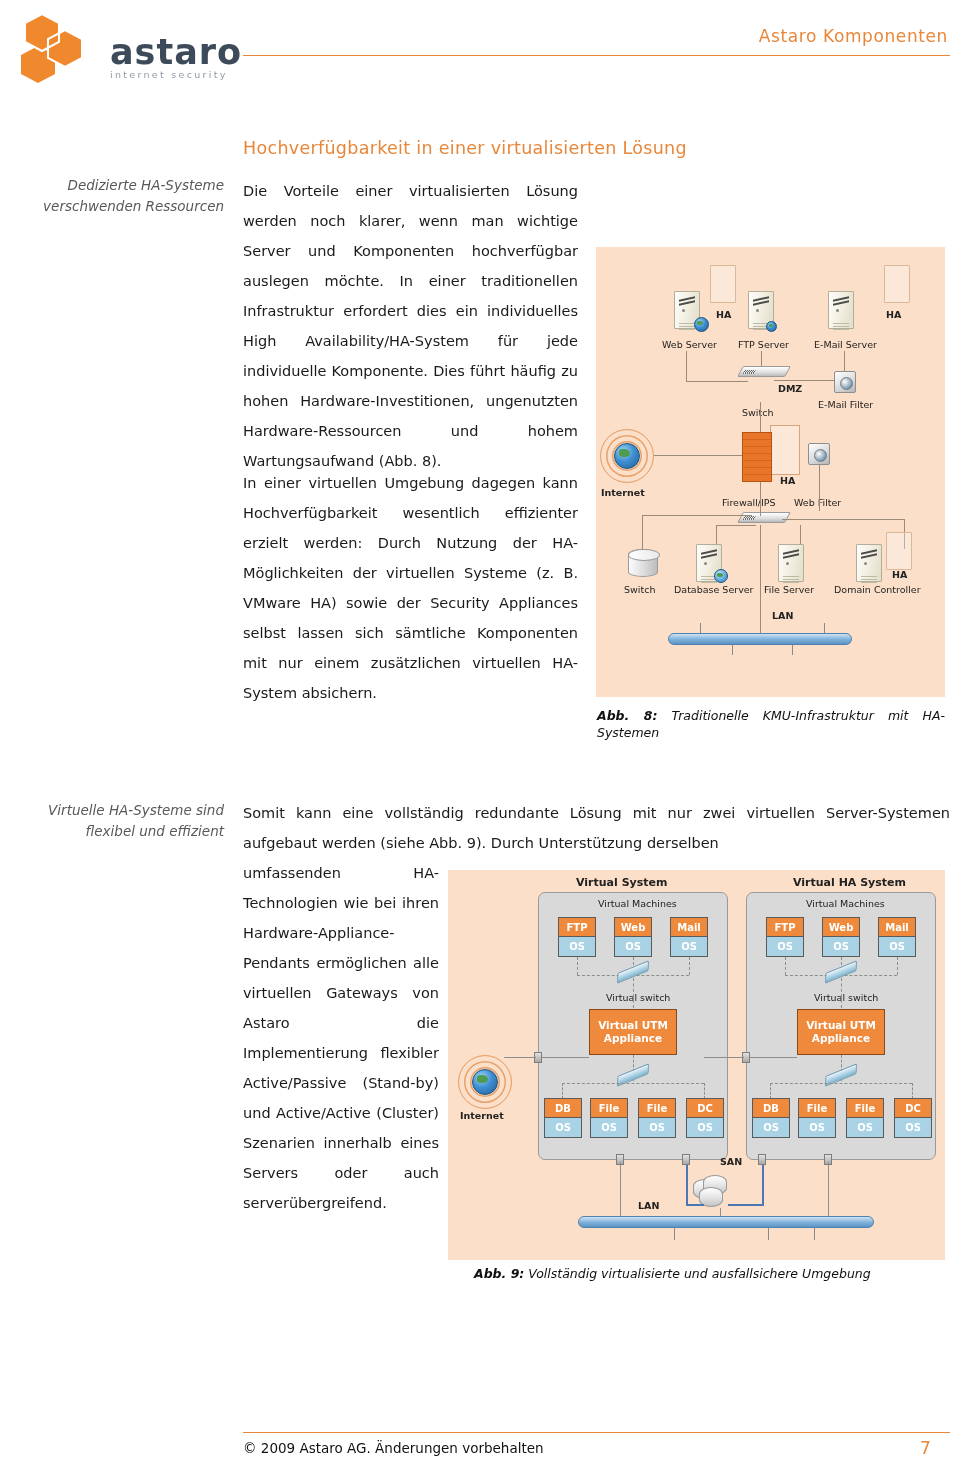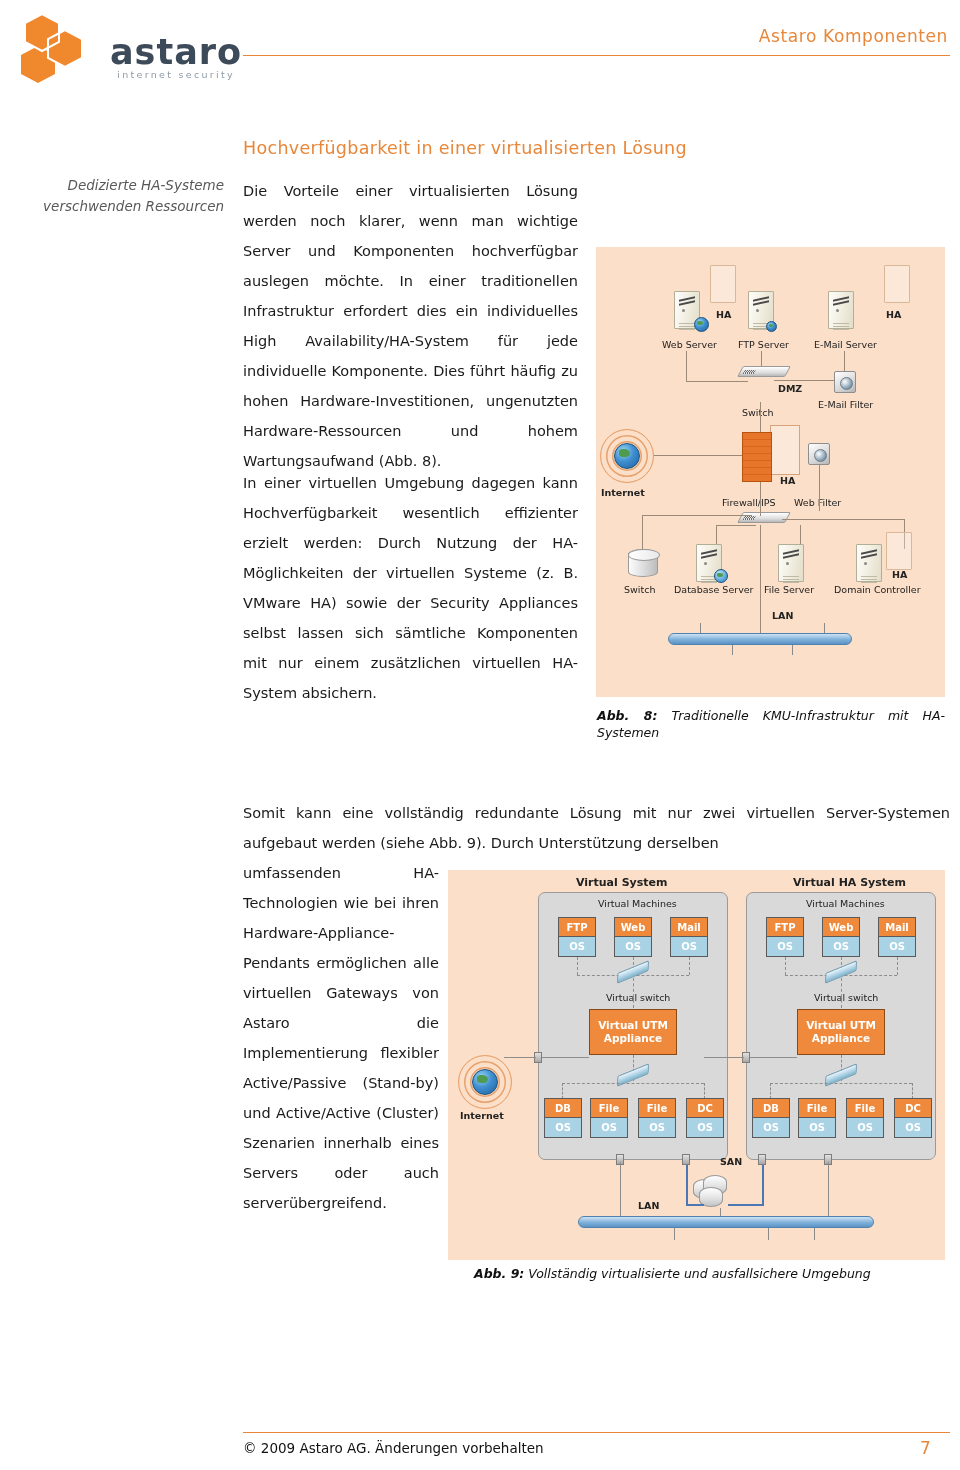--- a/index.html
+++ b/index.html
@@ -6,21 +6,21 @@
   html, body {
     width: 960px; height: 1470px;
     background: #ffffff;
     font-family: "DejaVu Sans", sans-serif;
     overflow: hidden;
   }
   .page { position: relative; width: 960px; height: 1470px; background:#fff; }
 
   
   .header { position: absolute; left: 0; top: 0; width: 960px; height: 118px; }
-  .logo-wrap { position: absolute; left: 18px; top: 12px; width: 205px; height: 72px; text-align: center; }
+  .logo-wrap { position: absolute; left: 18px; top: 12px; width: 205px; height: 72px; }
   .logo-text { position: absolute; left: 92px; top: 22px; }
   .logo-astaro {
     font-family: "DejaVu Sans", sans-serif;
     font-weight: bold; font-size: 35px; letter-spacing: 1px;
     color: #3c4a5a; line-height: 36px;
   }
   .logo-tag {
     font-family: "DejaVu Sans", sans-serif;
     font-size: 9.5px; letter-spacing: 2.3px; color: #8f9aa6;
     margin-top: -1px;
@@ -290,20 +290,21 @@
 
     <div class="hdr-right">
       <div class="hdr-title">Astaro Komponenten</div>
     </div>
     <div class="hdr-rule"></div>
   </div>
 
   <div class="section-title">Hochverfügbarkeit in einer virtualisierten Lösung</div>
 
   <div class="margin-note" id="note1">Dedizierte HA-Systeme verschwenden Ressourcen</div>
+  <div class="margin-note" id="note2">Virtuelle HA-Systeme sind flexibel und effizient</div>
 
   <div class="body-text" id="p1">Die Vorteile einer virtualisierten Lösung werden noch klarer, wenn man wichtige Server und Komponenten hochverfügbar auslegen möchte. In einer traditionellen Infrastruktur erfordert dies ein individuelles High Availability/HA-System für jede individuelle Komponente. Dies führt häufig zu hohen Hardware-Investitionen, ungenutzten Hardware-Ressourcen und hohem Wartungsaufwand (Abb. 8).</div>
   <div class="body-text" id="p2">In einer virtuellen Umgebung dagegen kann Hochverfügbarkeit wesentlich effizienter erzielt werden: Durch Nutzung der HA-Möglichkeiten der virtuellen Systeme (z. B. VMware HA) sowie der Security Appliances selbst lassen sich sämtliche Komponenten mit nur einem zusätzlichen virtuellen HA-System absichern.</div>
   <div class="body-text" id="p3">Somit kann eine vollständig redundante Lösung mit nur zwei virtuellen Server-Systemen aufgebaut werden (siehe Abb. 9). Durch Unterstützung derselben</div>
   <div class="body-text" id="p4">umfassenden HA-Technologien wie bei ihren Hardware-Appliance-Pendants ermöglichen alle virtuellen Gateways von Astaro die Implementierung flexibler Active/Passive (Stand-by) und Active/Active (Cluster) Szenarien innerhalb eines Servers oder auch serverübergreifend.</div>
 
   <div class="diagram" id="diagram8">
 
     <div class="server-ghost" style="left:114px;top:18px;"></div>
     <div class="server-ghost" style="left:288px;top:18px;"></div>

